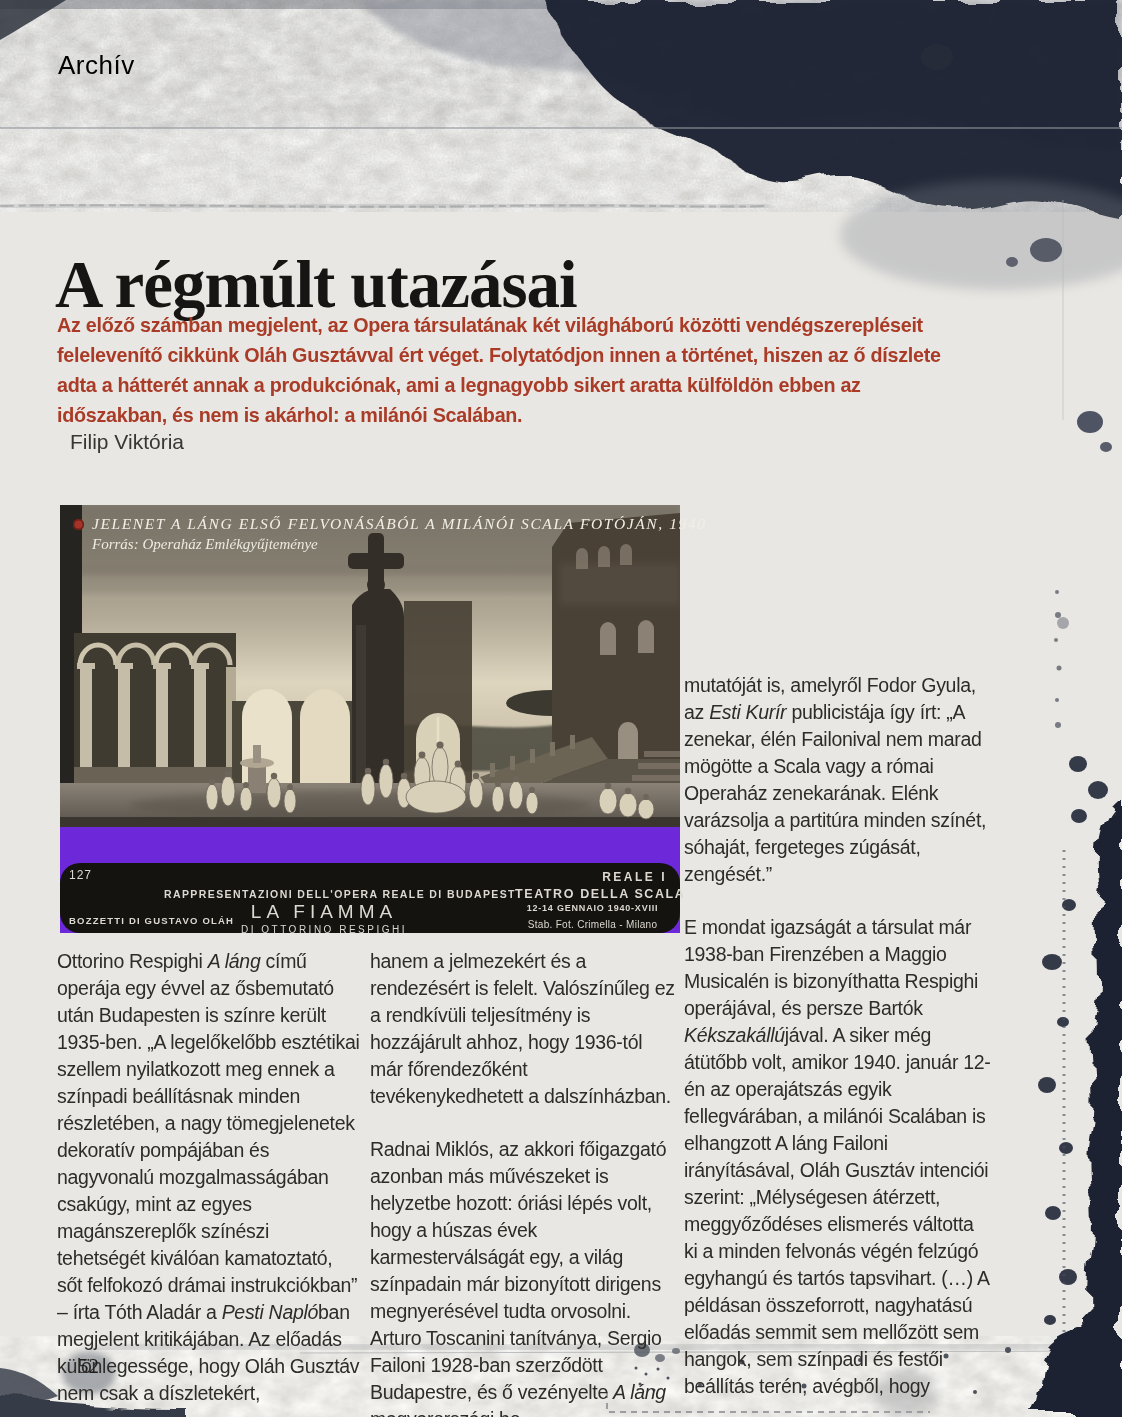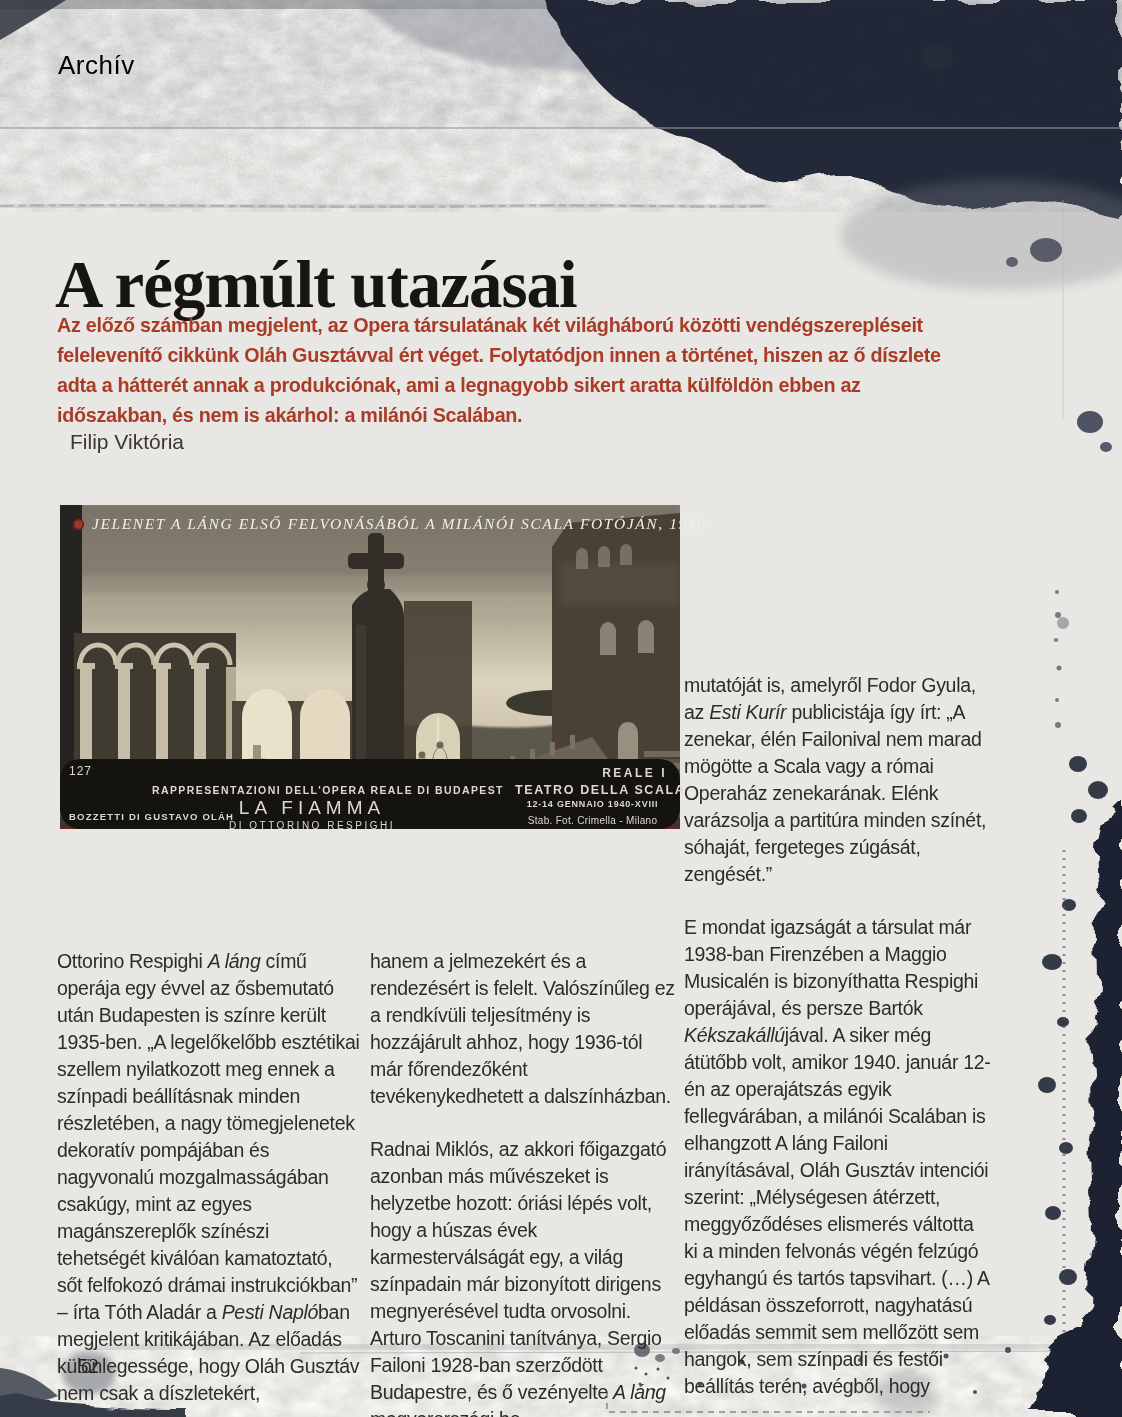--- a/index.html
+++ b/index.html
@@ -27,22 +27,22 @@
     font-size:21px;line-height:30px;font-weight:bold;
     color:#a93b27;letter-spacing:-.3px;
   }
   .author{
     position:absolute;left:40px;top:430px;
     font-size:21px;color:#3a3631;margin-left:30px;
   }
 
   
   .photo{
-    position:absolute;left:60px;top:505px;width:620px;height:324px;
-    background:#7f1d1d;
+    position:absolute;left:60px;top:505px;width:620px;height:428px;
+    background:#6d28d9;
   }
   .photo svg{display:block;}
   .photo-caption{
     position:absolute;left:13px;top:10px;width:580px;
     font-family:"Liberation Serif",serif;color:#f2efe6;
   }
   .photo-caption .cap-row{display:flex;align-items:center;gap:8px;}
   .cap-dot{
     width:11px;height:11px;border-radius:50%;
     background:#a63327;box-shadow:0 0 0 1.5px #6d1f17 inset;flex:0 0 auto;
@@ -54,21 +54,21 @@
   .cap-source{
     margin:3px 0 0 19px;font-style:italic;font-size:15px;color:#eceadf;
   }
   .plate{
     position:absolute;left:0;bottom:0;width:620px;height:70px;
     background:#151310;color:#ddd9d1;font-size:11px;border-radius:20px;
   }
   .plate div{position:absolute;white-space:nowrap;}
   .pl-num{left:9px;top:5px;font-size:12px;letter-spacing:1px;}
   .pl-act{right:13px;top:7px;font-size:12px;font-weight:bold;letter-spacing:2.5px;}
-  .pl-center{left:92px;top:25px;width:320px;text-align:center;}
+  .pl-center{left:104px;top:25px;width:320px;text-align:center;}
   .pl-center .l1{font-size:10.5px;font-weight:bold;letter-spacing:1.4px;}
   .pl-center .l2{font-size:19px;letter-spacing:5px;margin-top:1px;font-weight:400;}
   .pl-center .l3{font-size:10px;letter-spacing:2.5px;margin-top:1px;}
   .pl-center div{position:static;}
   .pl-left-credit{left:9px;bottom:7px;font-size:9.5px;font-weight:bold;letter-spacing:1.2px;}
   .pl-right{right:10px;top:24px;width:155px;text-align:center;}
   .pl-right div{position:static;}
   .pl-right .r1{font-size:12.5px;font-weight:bold;letter-spacing:1.6px;}
   .pl-right .r2{font-size:9px;font-weight:bold;letter-spacing:.8px;margin-top:2px;}
   .pl-right .r3{font-size:10px;margin-top:6px;letter-spacing:.3px;}
@@ -364,20 +364,21 @@
             <circle cx="586" cy="292" r="3"></circle>
           </g>
         </g>
       </svg>
 
       <figcaption class="photo-caption">
         <div class="cap-row">
           <span class="cap-dot"></span>
           <span class="cap-title">JELENET A LÁNG ELSŐ FELVONÁSÁBÓL A MILÁNÓI SCALA FOTÓJÁN, 1940</span>
         </div>
+        <div class="cap-source">Forrás: Operaház Emlékgyűjteménye</div>
       </figcaption>
 
       <div class="plate">
         <div class="pl-num">127</div>
         <div class="pl-act">REALE I</div>
         <div class="pl-center">
           <div class="l1">RAPPRESENTAZIONI DELL'OPERA REALE DI BUDAPEST</div>
           <div class="l2">LA FIAMMA</div>
           <div class="l3">DI OTTORINO RESPIGHI</div>
         </div>

